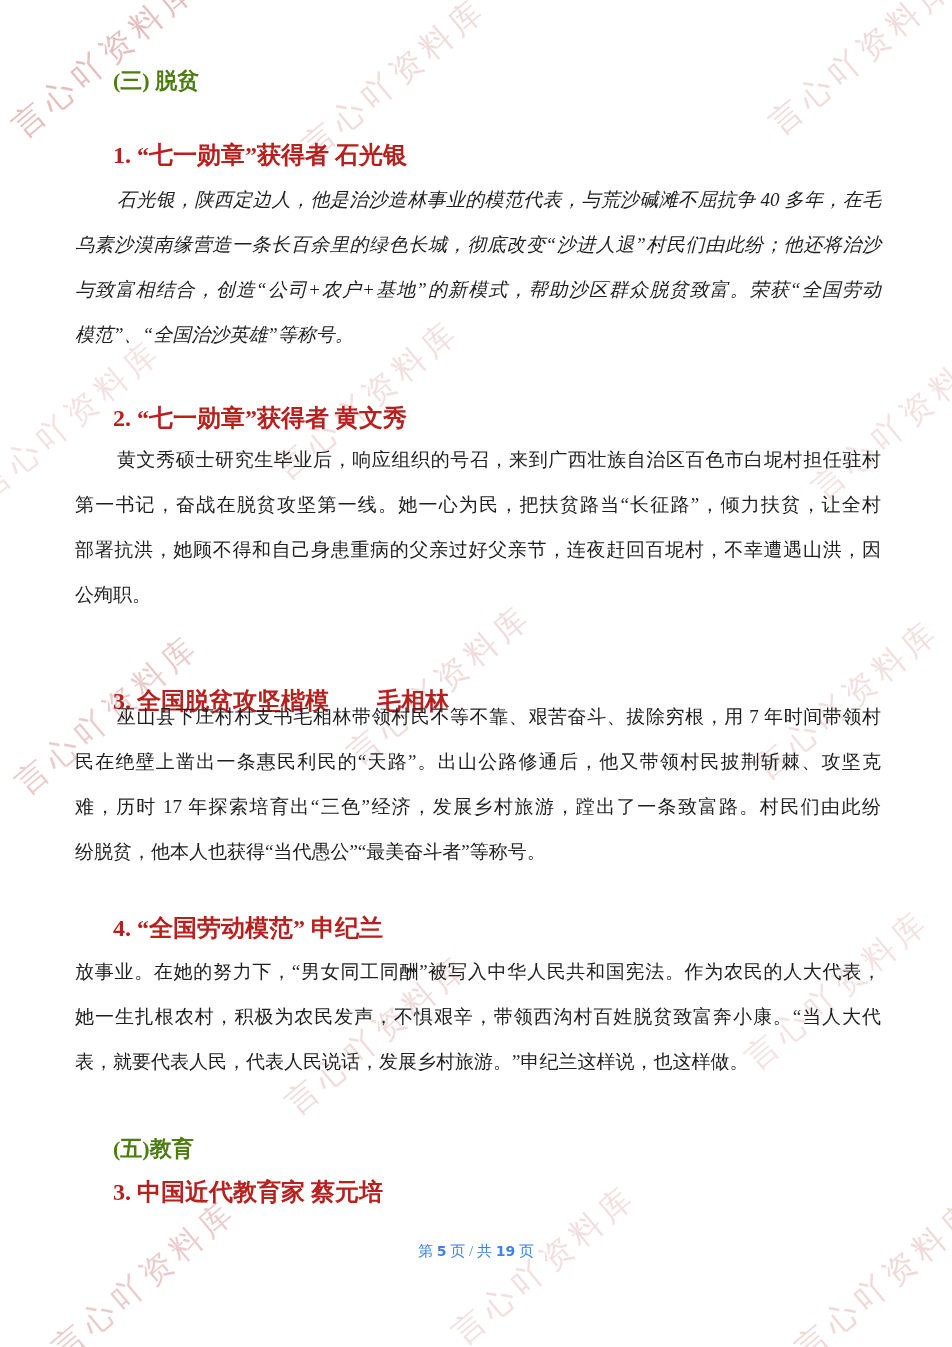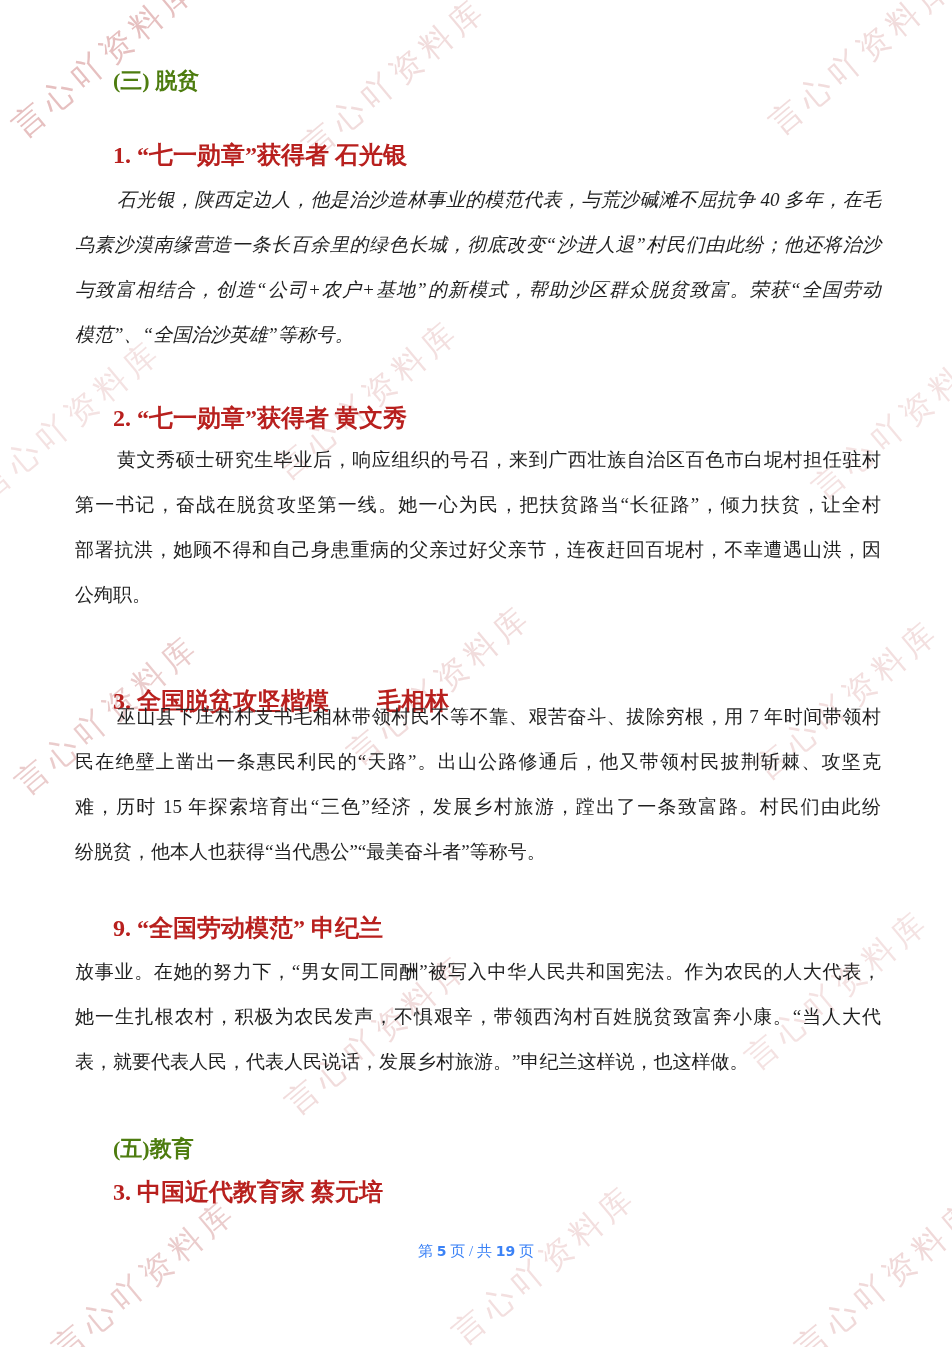--- a/index.html
+++ b/index.html
@@ -115,25 +115,25 @@
       <div class="line first">黄文秀硕士研究生毕业后，响应组织的号召，来到广西壮族自治区百色市白坭村担任驻村</div>
       <div class="line">第一书记，奋战在脱贫攻坚第一线。她一心为民，把扶贫路当“长征路”，倾力扶贫，让全村</div>
       <div class="line">部署抗洪，她顾不得和自己身患重病的父亲过好父亲节，连夜赶回百坭村，不幸遭遇山洪，因</div>
       <div class="line end">公殉职。</div>
     </div>
 
     <h3 class="item-head" style="top:679px;">3. 全国脱贫攻坚楷模　　毛相林</h3>
     <div class="para" style="top:694px;">
       <div class="line first">巫山县下庄村村支书毛相林带领村民不等不靠、艰苦奋斗、拔除穷根，用 7 年时间带领村</div>
       <div class="line">民在绝壁上凿出一条惠民利民的“天路”。出山公路修通后，他又带领村民披荆斩棘、攻坚克</div>
-      <div class="line">难，历时 15 年探索培育出“三色”经济，发展乡村旅游，蹚出了一条致富路。村民们由此纷</div>
+      <div class="line">难，历时 17 年探索培育出“三色”经济，发展乡村旅游，蹚出了一条致富路。村民们由此纷</div>
       <div class="line end">纷脱贫，他本人也获得“当代愚公”“最美奋斗者”等称号。</div>
     </div>
 
-    <h3 class="item-head" style="top:906px;">9. “全国劳动模范” 申纪兰</h3>
+    <h3 class="item-head" style="top:906px;">4. “全国劳动模范” 申纪兰</h3>
     <div class="para" style="top:949px;">
       <div class="line">放事业。在她的努力下，“男女同工同酬”被写入中华人民共和国宪法。作为农民的人大代表，</div>
       <div class="line">她一生扎根农村，积极为农民发声，不惧艰辛，带领西沟村百姓脱贫致富奔小康。“当人大代</div>
       <div class="line end">表，就要代表人民，代表人民说话，发展乡村旅游。”申纪兰这样说，也这样做。</div>
     </div>
 
     <h2 class="sec-head" style="top:1126px;">(五)教育</h2>
     <h3 class="item-head" style="top:1170px;">3. 中国近代教育家 蔡元培</h3>
 
   </div>

